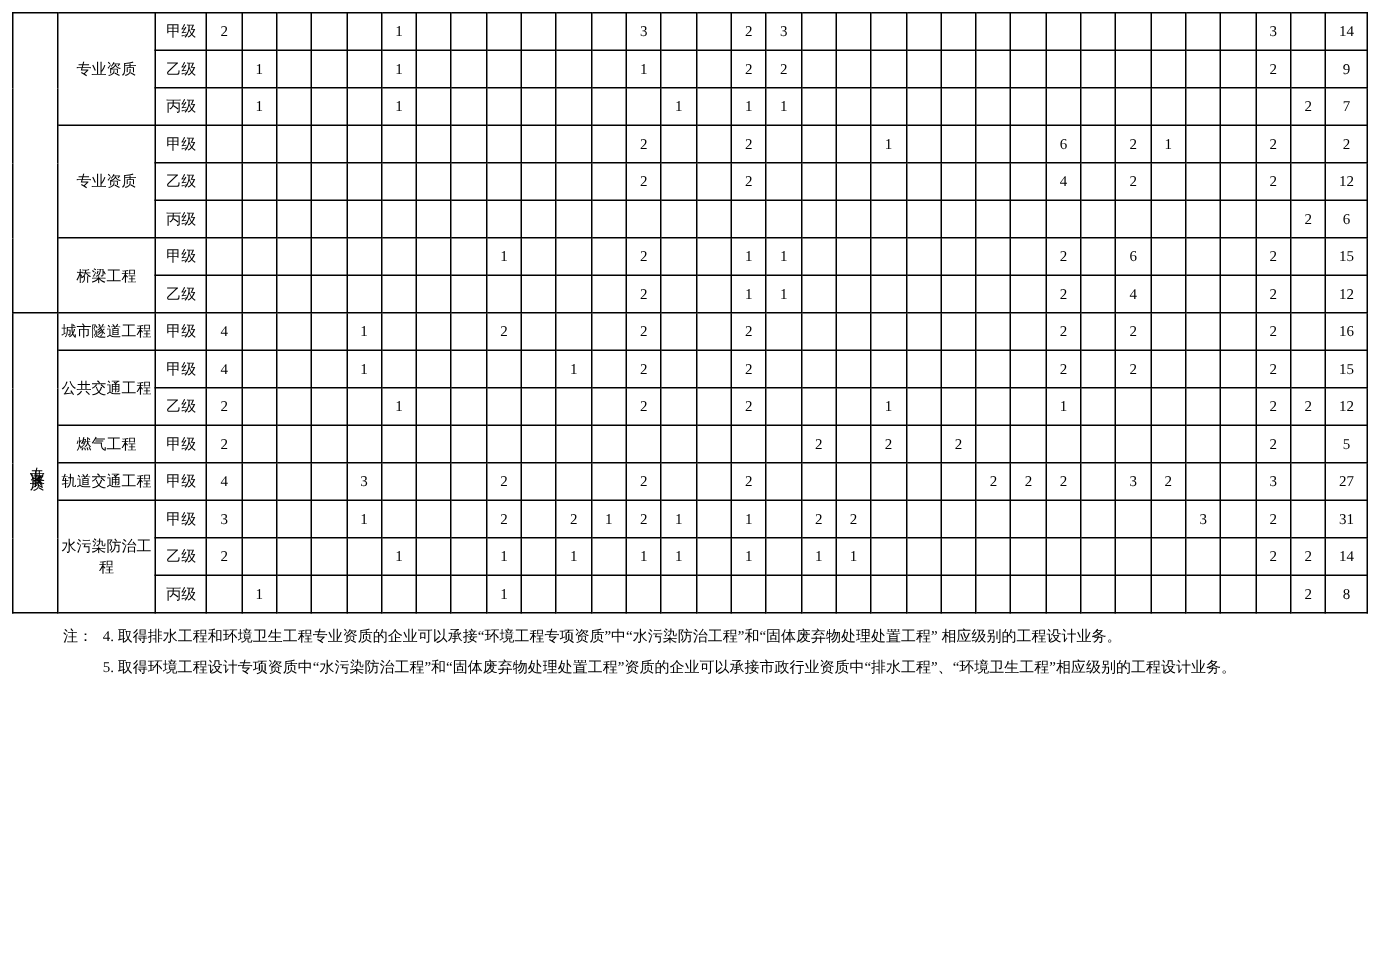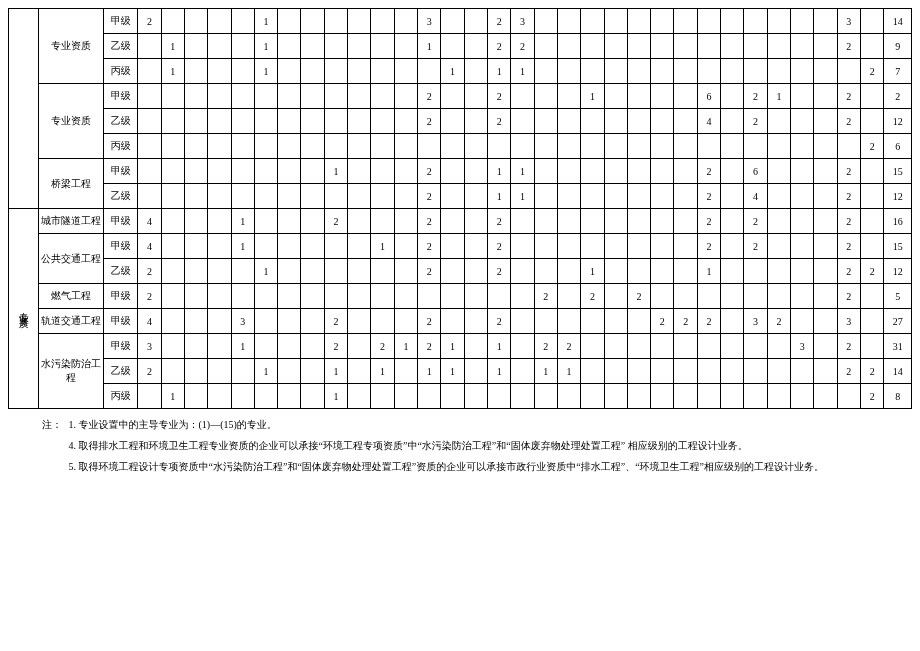--- a/index.html
+++ b/index.html
@@ -688,17 +688,16 @@
       <td></td>
         <td>2</td>
         <td>8</td>
     </tr>
   </tbody>
 </table>
 
 <div class="notes">
   <span class="notes-label">注：</span>
   <div class="notes-body">
-    <p>1. 专业设置中的主导专业为：(1)—(15)的专业。</p>
     <p>4. 取得排水工程和环境卫生工程专业资质的企业可以承接“环境工程专项资质”中“水污染防治工程”和“固体废弃物处理处置工程”  相应级别的工程设计业务。</p>
     <p>5. 取得环境工程设计专项资质中“水污染防治工程”和“固体废弃物处理处置工程”资质的企业可以承接市政行业资质中“排水工程”、“环境卫生工程”相应级别的工程设计业务。</p>
   </div>
 </div>
 
 </body></html>

